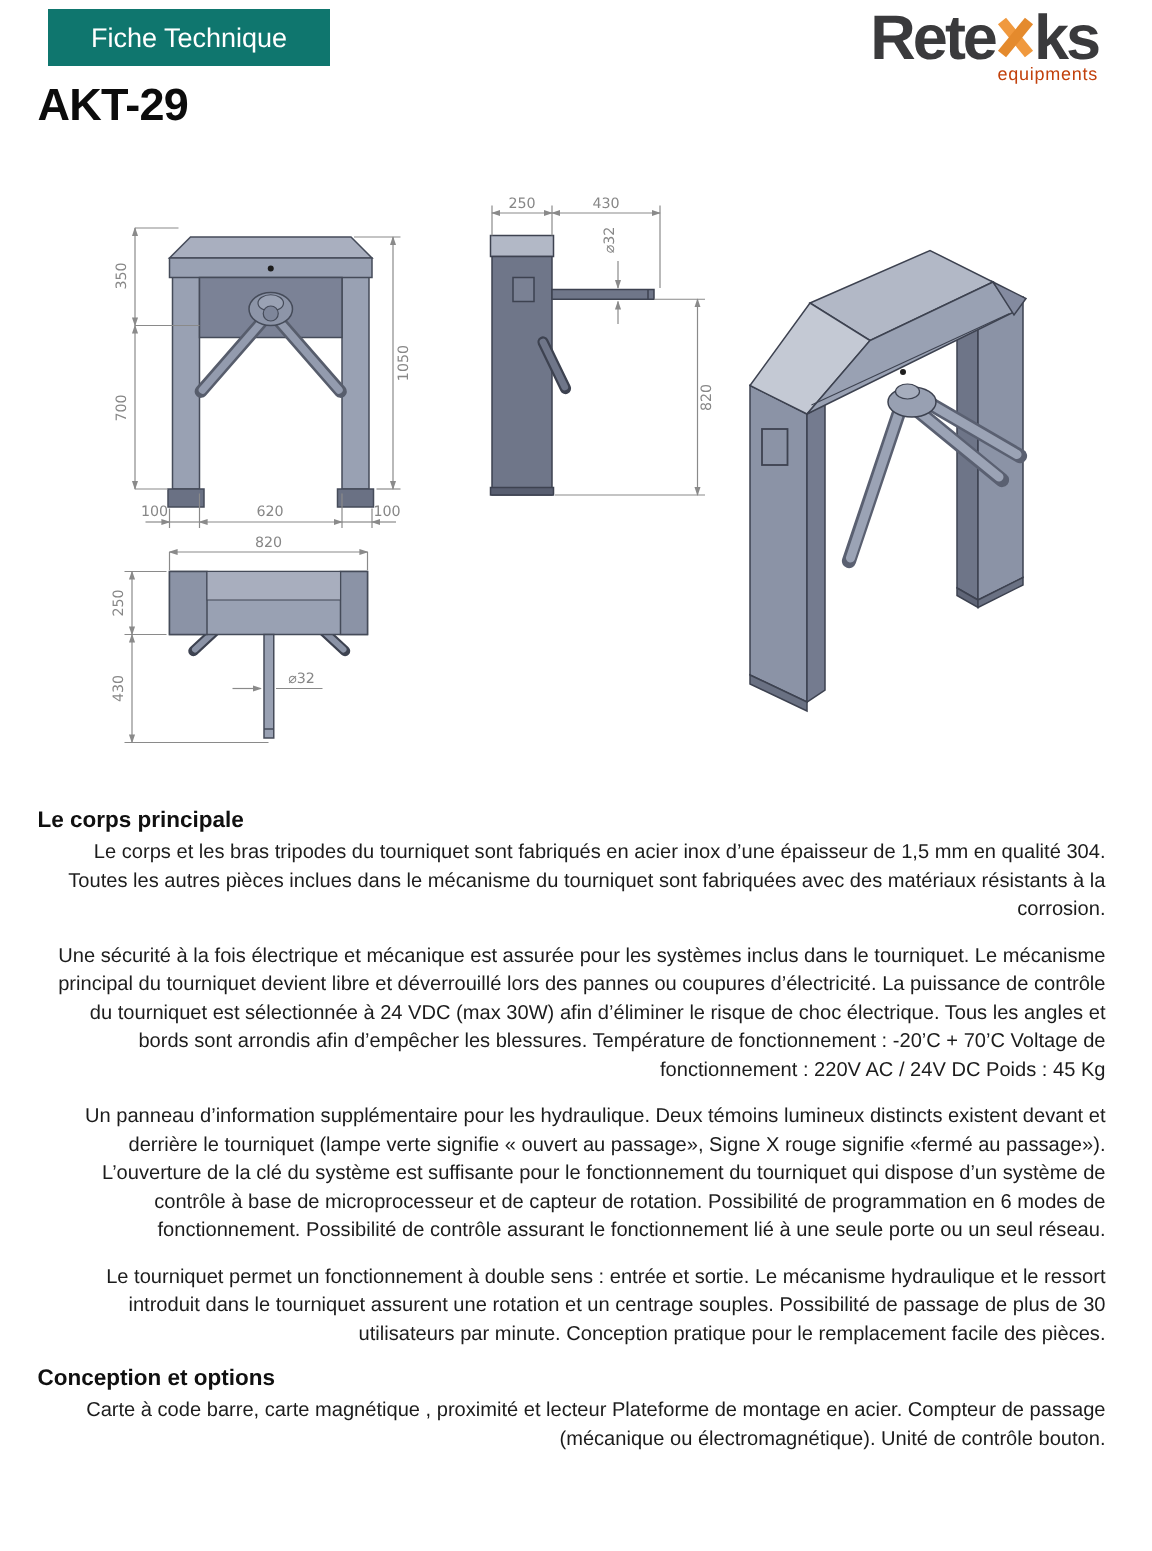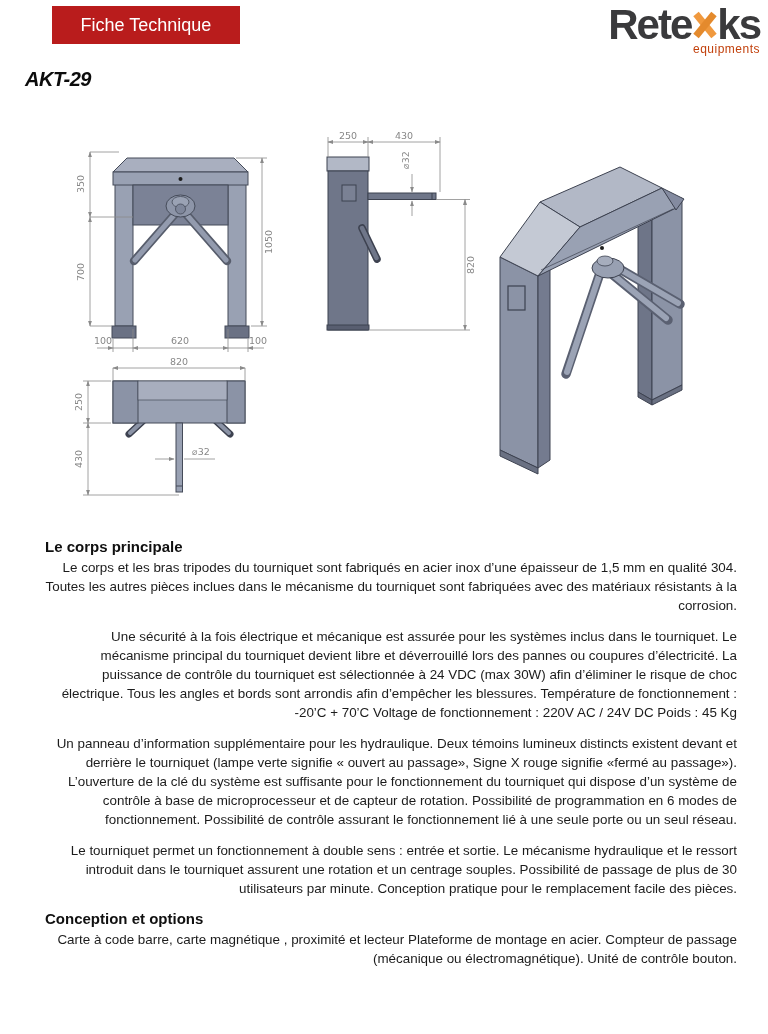--- a/index.html
+++ b/index.html
@@ -1,40 +1,40 @@
 <!DOCTYPE html>
 <html><head>
 <meta charset="utf-8">
 <style>
   * { margin:0; padding:0; box-sizing:border-box; }
   html,body { background:#ffffff; }
   body { font-family:"Liberation Sans", sans-serif; color:#1a1a1a; }
   .page { position:relative; width:768px; height:1034px; background:#fff; overflow:hidden; }
 
   
-  .badge { position:absolute; left:52px; top:6px; width:188px; height:38px;
-           background:#b91c1c; color:#ffffff; font-size:18px;
+  .badge { position:absolute; left:32px; top:6px; width:188px; height:38px;
+           background:#0f766e; color:#ffffff; font-size:18px;
            display:flex; align-items:center; justify-content:center; }
-  .title { position:absolute; left:25px; top:68px; font-size:20px; font-weight:bold;
-           font-style:italic; color:#0c0c0c; letter-spacing:-0.5px; }
-  .logo { position:absolute; right:8px; top:4px; text-align:right; }
+  .title { position:absolute; left:25px; top:54px; font-size:30px; font-weight:bold;
+           color:#0c0c0c; letter-spacing:-0.5px; }
+  .logo { position:absolute; right:36px; top:4px; text-align:right; }
   .logo-main { display:flex; align-items:flex-start; justify-content:flex-end;
                font-size:42px; line-height:42px; font-weight:bold; color:#3a3a3c;
                letter-spacing:-2px; }
   .logo-x { margin:6px 0px 0 2px; }
   .logo-tagline { font-size:12px; color:#c2410c; letter-spacing:0.5px; margin-top:-4px; }
 
   
   .drawings { position:absolute; left:0; top:112px; width:768px; height:426px; }
   .drawings svg { position:absolute; overflow:visible; }
   svg text.dim { font-size:9.5px; fill:#878787; font-family:"DejaVu Sans", sans-serif; }
 
   
   .content { position:absolute; left:25px; top:538px; width:712px; }
-  .content section { margin-bottom:12px;margin-left:20px; }
+  .content section { margin-bottom:12px; }
   .content h2 { font-size:15px; font-weight:bold; color:#101010; margin-bottom:3px; }
   .content p { font-size:13.4px; line-height:19px; color:#1c1c1c;text-align:right; }
 </style>
 </head>
 <body>
 
 <div class="page">
 
   <div class="badge">Fiche Technique</div>
 

